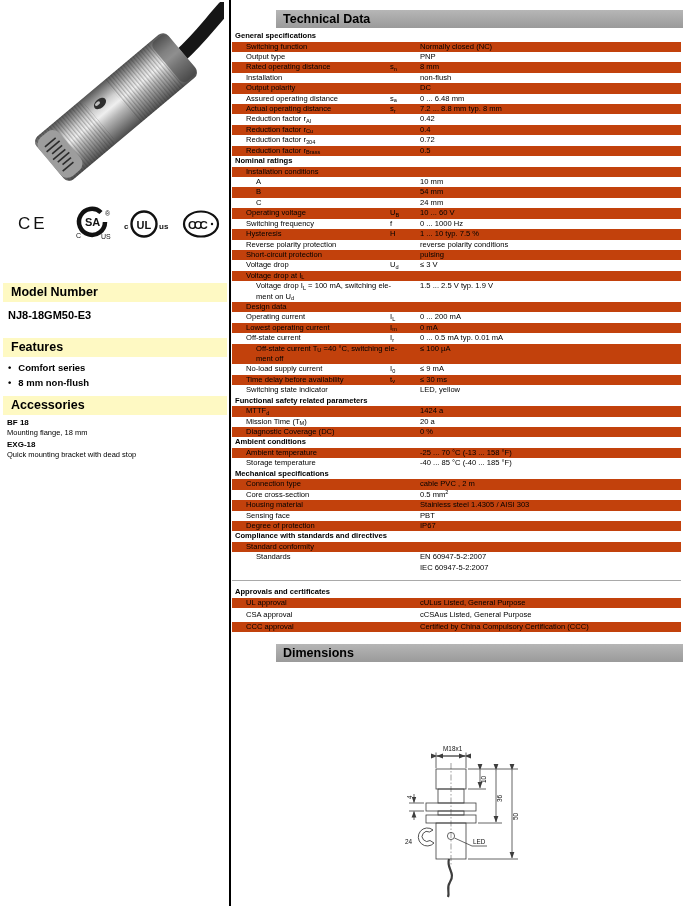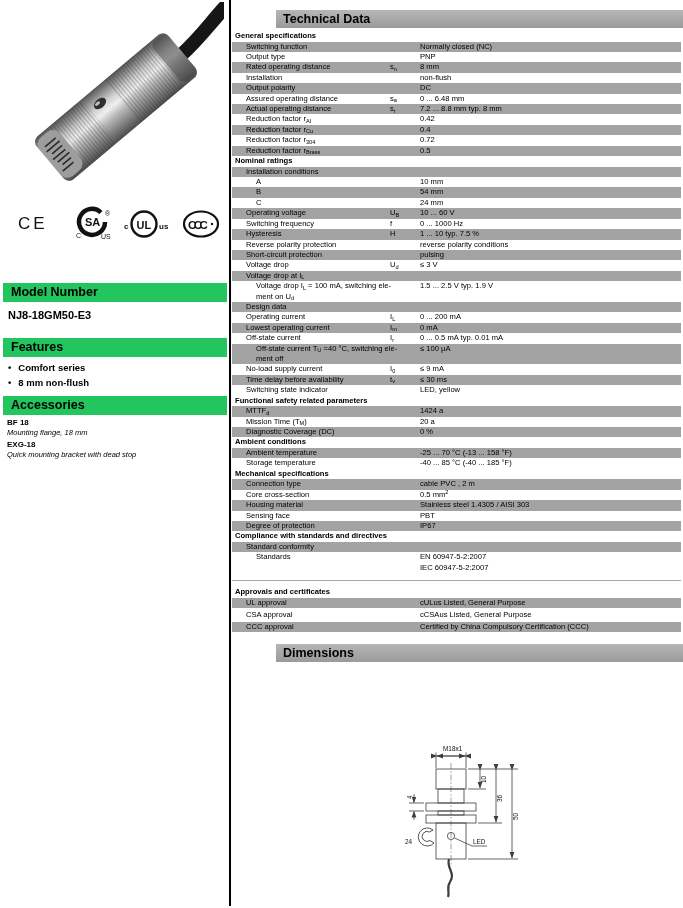--- a/index.html
+++ b/index.html
@@ -3,37 +3,37 @@
 <meta charset="utf-8">
 <style>
   html,body{margin:0;padding:0;}
   body{width:683px;height:908px;background:#ffffff;position:relative;overflow:hidden;
        font-family:"Liberation Sans", sans-serif;color:#000;}
   .vrule{position:absolute;left:229px;top:0;width:2px;height:906px;background:#000;}
   
   .sidebar{position:absolute;left:0;top:0;width:229px;height:908px;}
   .photo{position:absolute;left:2px;top:2px;}
   .logos{position:absolute;left:4px;top:202px;}
-  .sb-bar{position:absolute;left:3px;width:224px;height:19px;background:#22c55e;
+  .sb-bar{position:absolute;left:3px;width:224px;height:19px;background:#fef9c3;
           font-size:12.5px;font-weight:bold;line-height:19px;padding-left:8px;box-sizing:border-box;}
   .model-val{position:absolute;left:8px;top:309px;font-size:11px;font-weight:bold;}
   .feat{position:absolute;left:8px;font-size:9.5px;font-weight:bold;}
   .feat::before{content:"•";margin-right:7px;}
   .acc-code{position:absolute;left:7px;font-size:8px;font-weight:bold;}
-  .acc-desc{position:absolute;left:7px;font-size:7.5px;font-style:italic;}
+  .acc-desc{position:absolute;left:7px;font-size:7.5px;}
   
   .main{position:absolute;left:232px;top:0;width:449px;}
   .hbar{background:linear-gradient(180deg,#b6b6b6,#9a9a9a);height:18px;line-height:18px;
         font-size:12.5px;font-weight:bold;padding-left:7px;box-sizing:border-box;margin-left:44px;}
   #td-bar{position:absolute;left:0;top:10px;width:449px;}
   #dim-bar{position:absolute;left:0;top:644px;width:449px;}
   #tech-table{position:absolute;left:0;top:31px;width:449px;}
   .trow{display:flex;line-height:10.4px;font-size:7.6px;}
   .trow.section{font-weight:bold;padding-left:3px;line-height:10.6px;}
-  .trow.stripe{background:#a3a3a3;}
+  .trow.stripe{background:#c2410c;}
   .trow.gap{margin-bottom:1.6px;}
   .lbl{width:158px;box-sizing:border-box;padding-left:14px;white-space:pre-line;}
   .ind2 .lbl{padding-left:24px;}
   .wide .lbl{width:188px;}
   .sym{width:30px;box-sizing:border-box;}
   .val{flex:1;white-space:pre-line;}
   .sub{font-size:5.6px;position:relative;top:1.6px;}
   .sup{font-size:5.6px;position:relative;top:-2.6px;}
   .tbl-divider{border-top:1px solid #a9a9a9;margin:7px 0 6px 0;}
   .drawing{position:absolute;left:388px;top:738px;}

